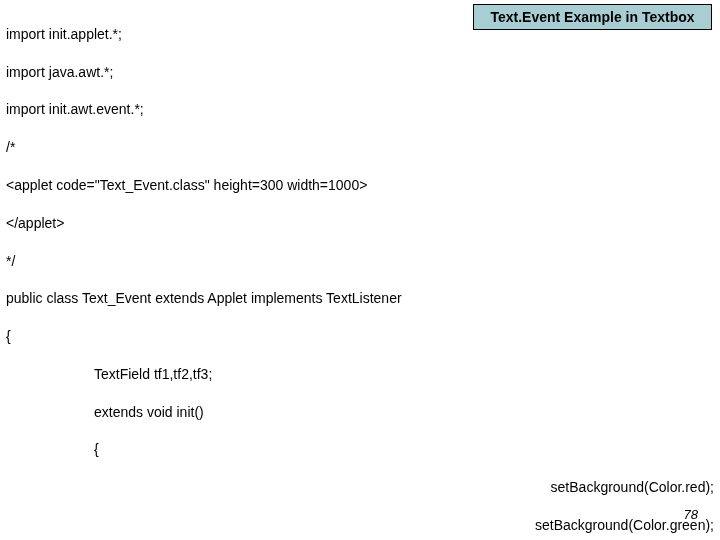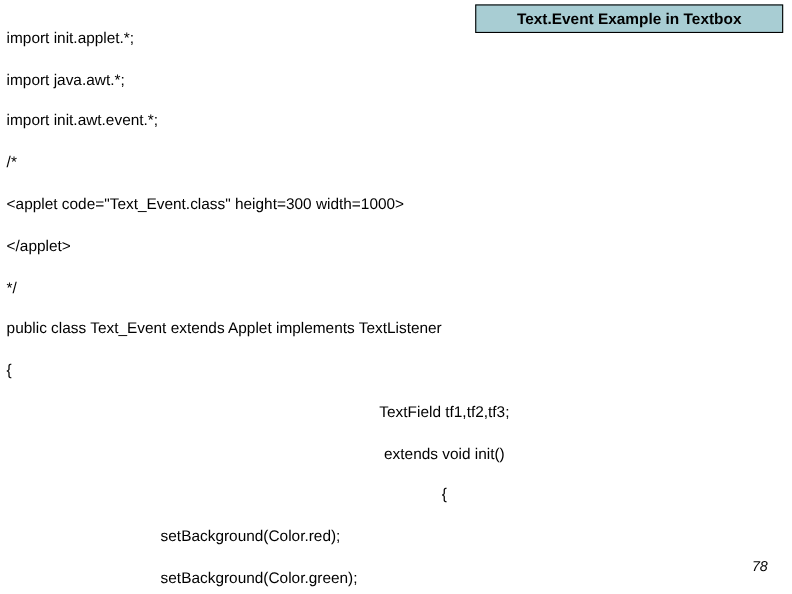--- a/index.html
+++ b/index.html
@@ -14,44 +14,44 @@
       font-family: Arial, sans-serif;
       font-size: 14px;
       color: #000;
       position: relative;
       overflow: hidden;
     }
     .title-box {
       position: absolute;
       top: 4px;
       right: 8px;
-      width: 280px;
+      width: 239px;
       background: #a8cdd3;
       border: 1px solid #000;
       padding: 4px 8px;
       text-align: center;
       font-weight: bold;
       font-size: 14px;
     }
     .code-area {
       position: absolute;
       top: 6px;
       left: 6px;
       right: 6px;
       font-family: Arial, sans-serif;
       font-size: 14px;
       line-height: 1.35;
       white-space: pre;
     }
     .indent1 {
       margin-left: 88px;
-      text-align: center;
     }
     .indent2 {
       margin-left: 140px;
+      text-align: right;
     }
     .page-num {
       position: absolute;
       bottom: 18px;
       right: 22px;
       font-size: 13px;
       font-style: italic;
     }
   </style>
 </head>

